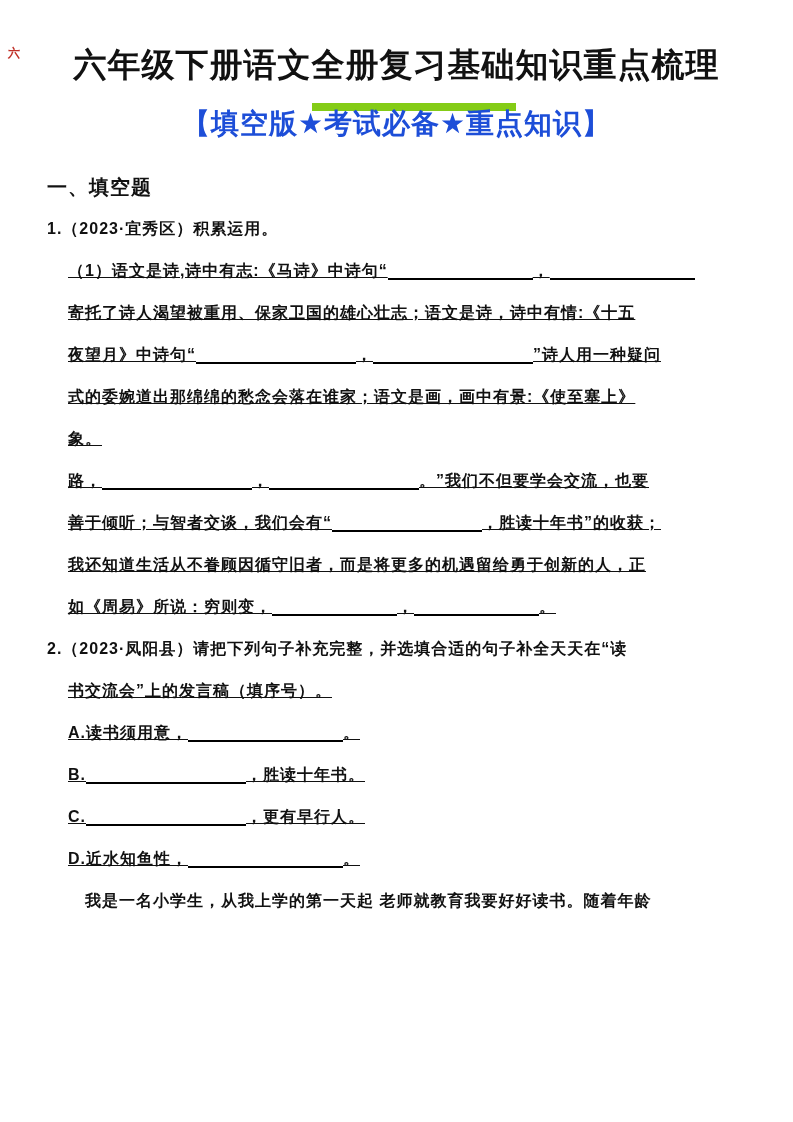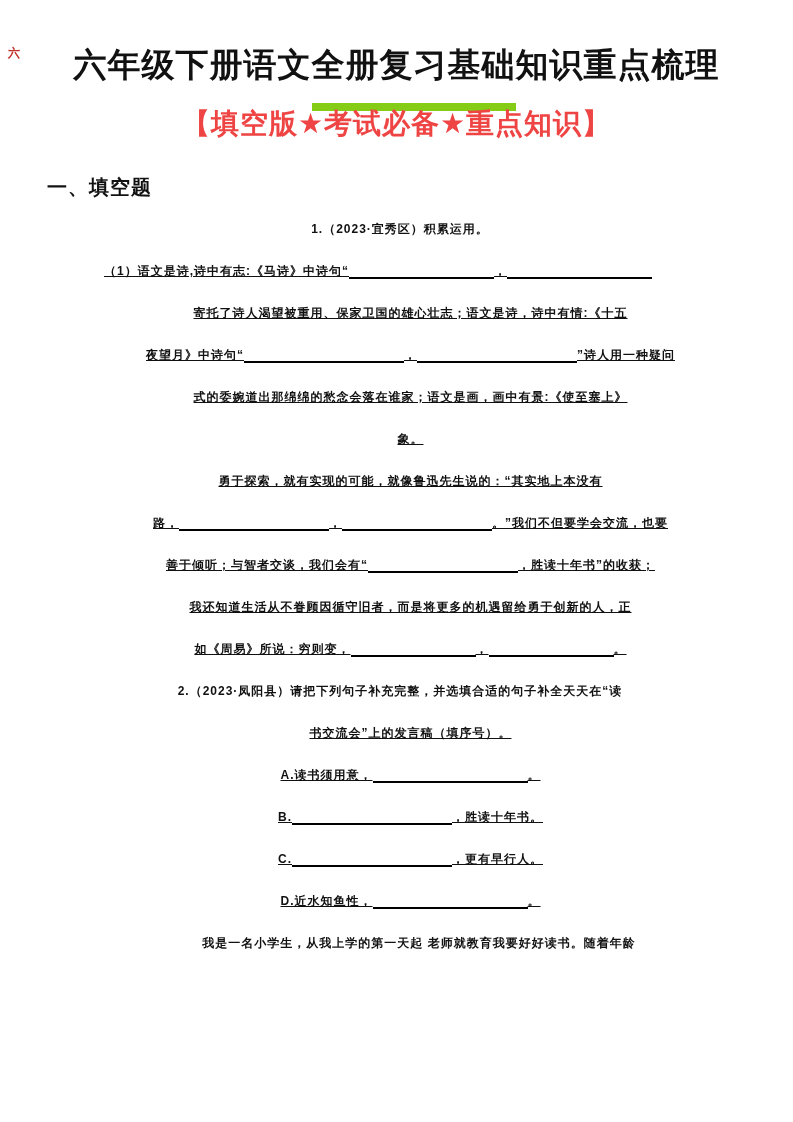--- a/index.html
+++ b/index.html
@@ -34,24 +34,23 @@
   }
   .section-heading {
     margin:22px 0 0 47px;
     font-size:20px;
     height:42px; line-height:42px;
     letter-spacing:1px;
   }
   #lines { margin-left:47px; margin-right:40px; }
   .line {
     height:42px; line-height:42px;
-    font-size:12px;
+    font-size:16px;
     letter-spacing:1px;
     white-space:nowrap;
-    text-align:center;
   }
   .ind0 { padding-left:0; }
   .ind1 { padding-left:21px;text-decoration:underline; }
   .ind2 { padding-left:38px; }
   .blank {
     display:inline-block;
     border-bottom:2px solid #000;
     height:24px;
     vertical-align:-4px;
   }
@@ -59,32 +58,31 @@
 </style>
 </head>
 <body>
 
 <div class="page">
 
   <div class="corner-mark" style="color: rgb(192, 48, 40);">六</div>
 
   <h1 class="title"><span>六年级下册语文</span><span class="u">全册复习基础</span><span>知识重点梳理</span></h1>
 
-  <h2 class="subtitle" style="color: #ef4444;">【填空版★考试必备★重点知识】</h2>
+  <h2 class="subtitle" style="color: #1d4ed8;">【填空版★考试必备★重点知识】</h2>
 
   <div class="section-heading">一、填空题</div>
 
   <div id="lines">
       <div class="line ind0"><span>1.（2023·宜秀区）积累运用。</span></div>
       <div class="line ind1"><span>（1）语文是诗,诗中有志:《马诗》中诗句“</span><span class="blank" style="width: 145px;"></span><span>，</span><span class="blank" style="width: 145px;"></span><span class="gap" style="width: 65px;"></span></div>
       <div class="line ind1"><span>寄托了诗人渴望被重用、保家卫国的雄心壮志；语文是诗，诗中有情:《十五</span></div>
       <div class="line ind1"><span>夜望月》中诗句“</span><span class="blank" style="width: 160px;"></span><span>，</span><span class="blank" style="width: 160px;"></span><span>”诗人用一种疑问</span></div>
       <div class="line ind1"><span>式的委婉道出那绵绵的愁念会落在谁家；语文是画，画中有景:《使至塞上》</span></div>
       <div class="line ind1"><span>象。</span></div>
-      <div class="line ind1"><span>勇于探索，就有实现的可能，就像鲁迅先生说的：“其实地上本没有</span></div>
       <div class="line ind1"><span>路，</span><span class="blank" style="width: 150px;"></span><span>，</span><span class="blank" style="width: 150px;"></span><span>。”我们不但要学会交流，也要</span></div>
       <div class="line ind1"><span>善于倾听；与智者交谈，我们会有“</span><span class="blank" style="width: 150px;"></span><span>，胜读十年书”的收获；</span></div>
       <div class="line ind1"><span>我还知道生活从不眷顾因循守旧者，而是将更多的机遇留给勇于创新的人，正</span></div>
       <div class="line ind1"><span>如《周易》所说：穷则变，</span><span class="blank" style="width: 125px;"></span><span>，</span><span class="blank" style="width: 125px;"></span><span>。</span></div>
       <div class="line ind0"><span>2.（2023·凤阳县）请把下列句子补充完整，并选填合适的句子补全天天在“读</span></div>
       <div class="line ind1"><span>书交流会”上的发言稿（填序号）。</span></div>
       <div class="line ind1"><span>A.读书须用意，</span><span class="blank" style="width: 155px;"></span><span>。</span></div>
       <div class="line ind1"><span>B.</span><span class="blank" style="width: 160px;"></span><span>，胜读十年书。</span></div>
       <div class="line ind1"><span>C.</span><span class="blank" style="width: 160px;"></span><span>，更有早行人。</span></div>
       <div class="line ind1"><span>D.近水知鱼性，</span><span class="blank" style="width: 155px;"></span><span>。</span></div>

